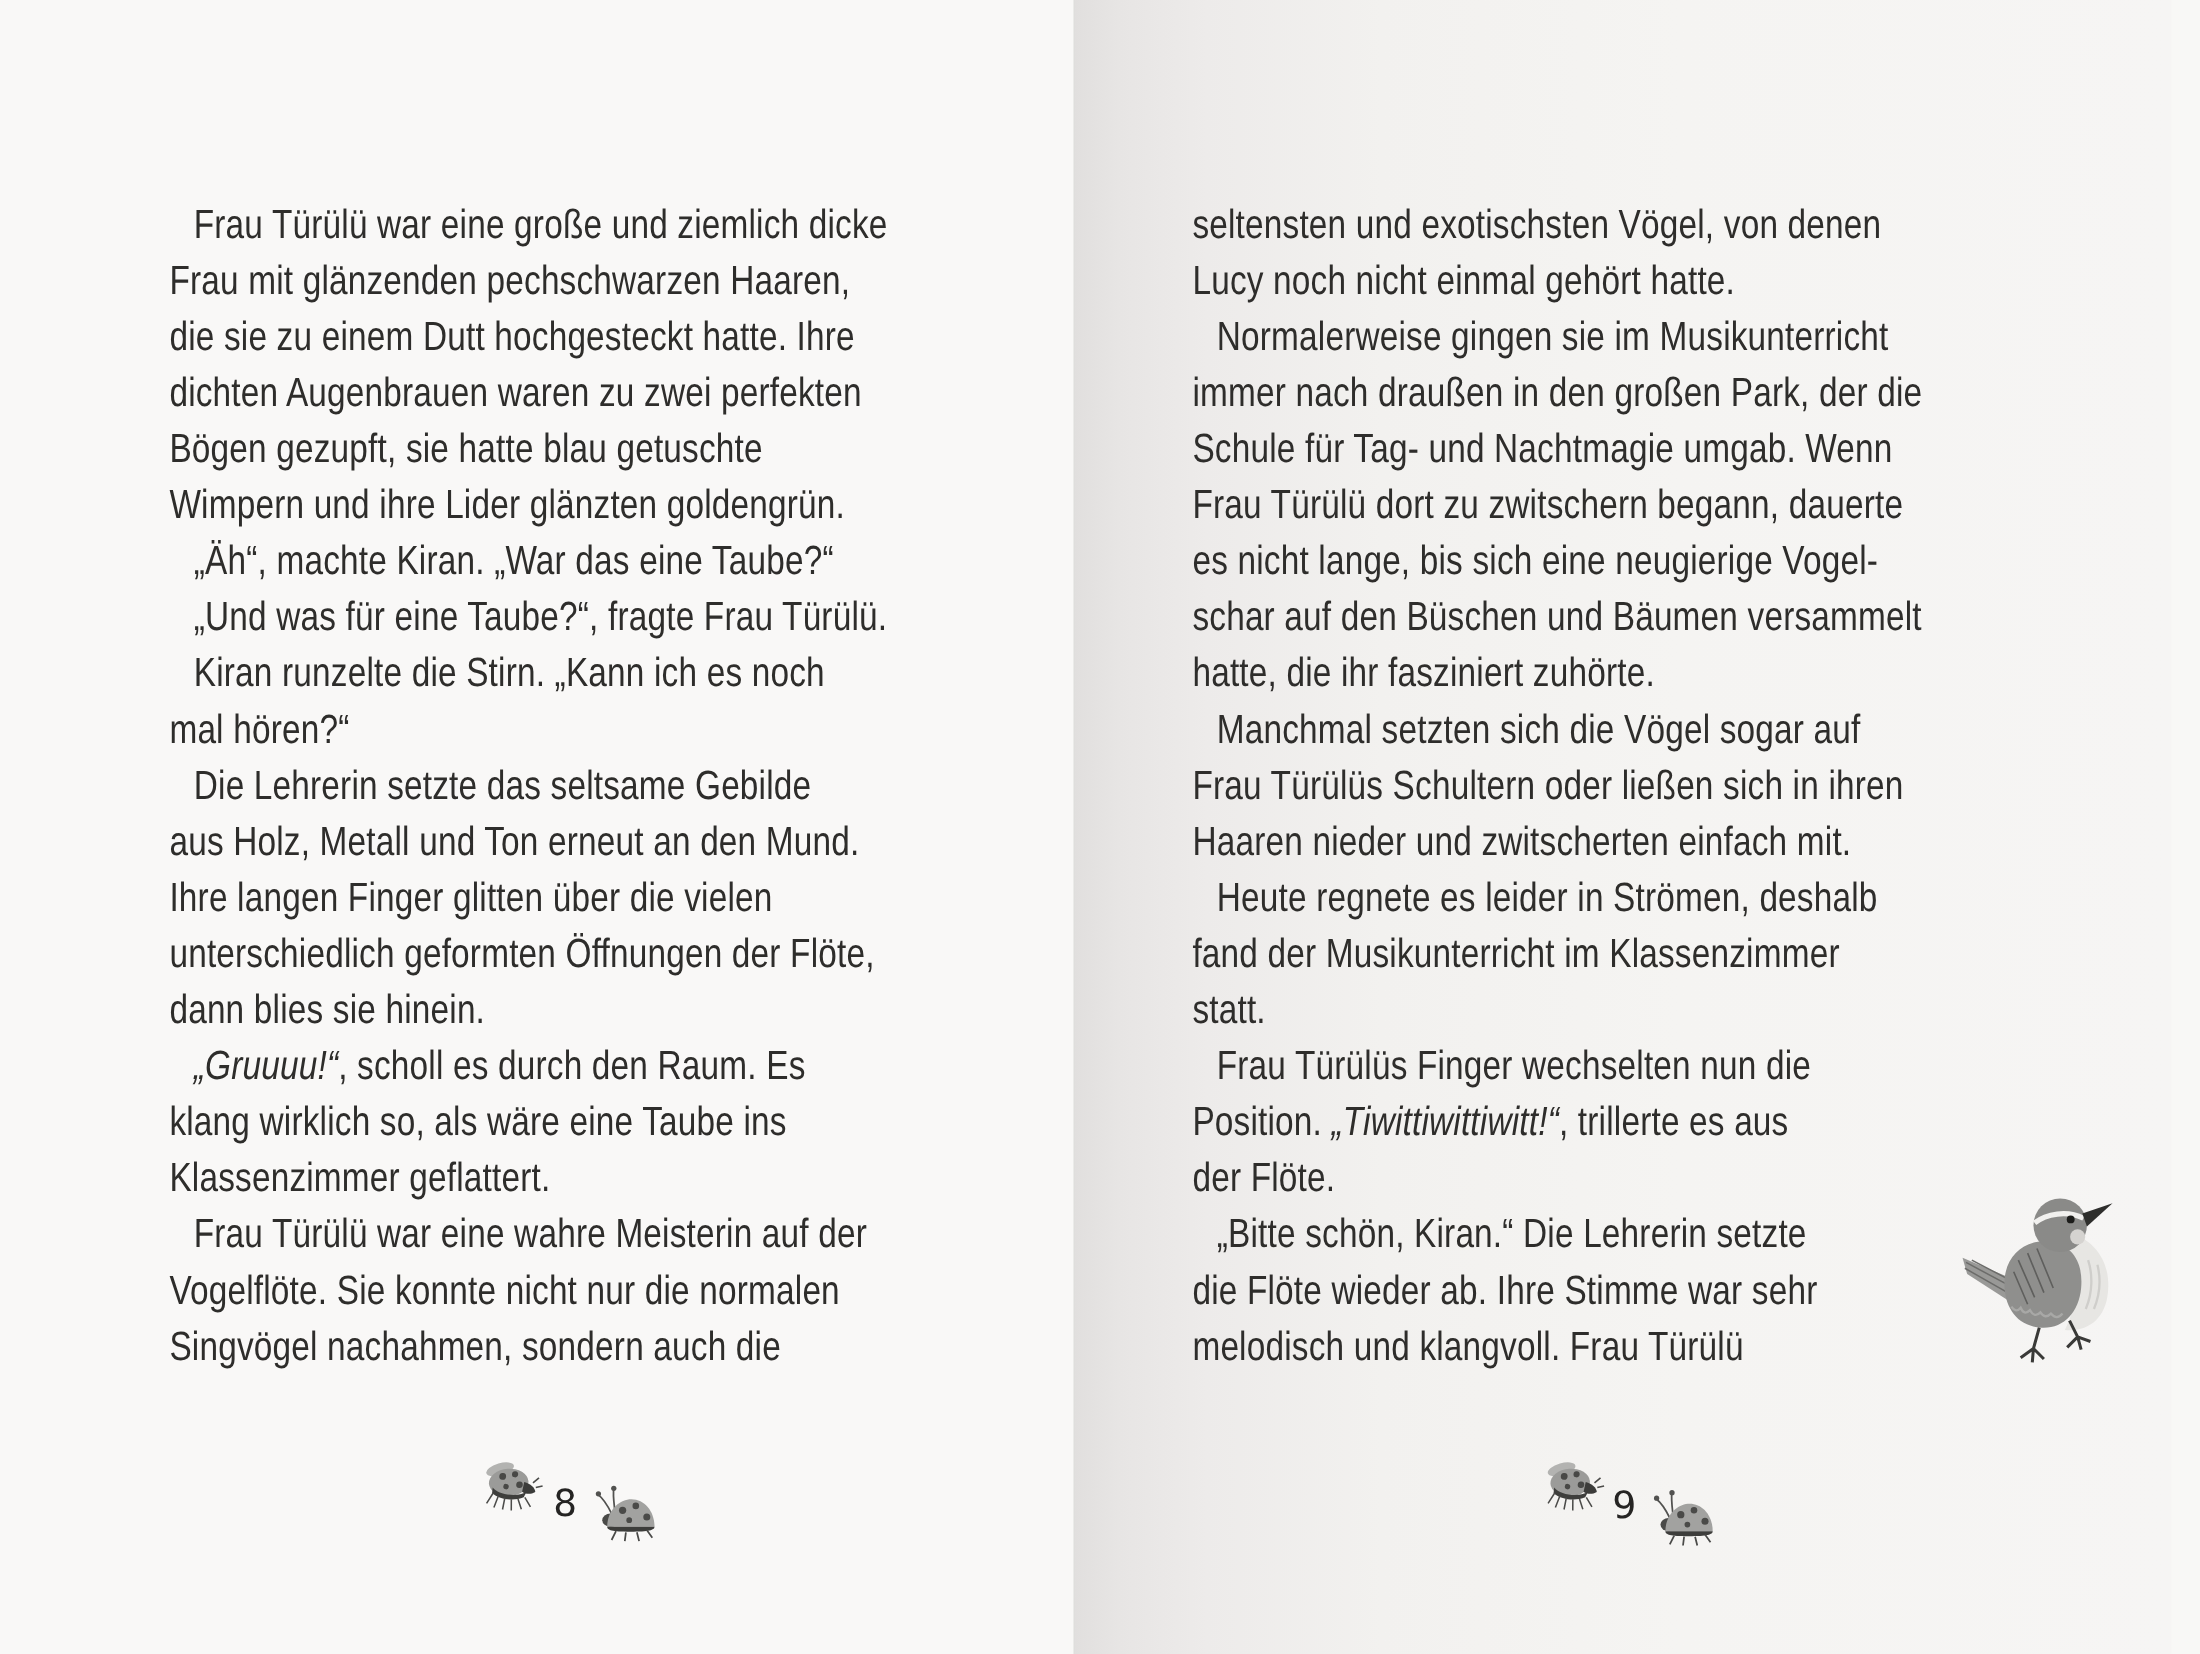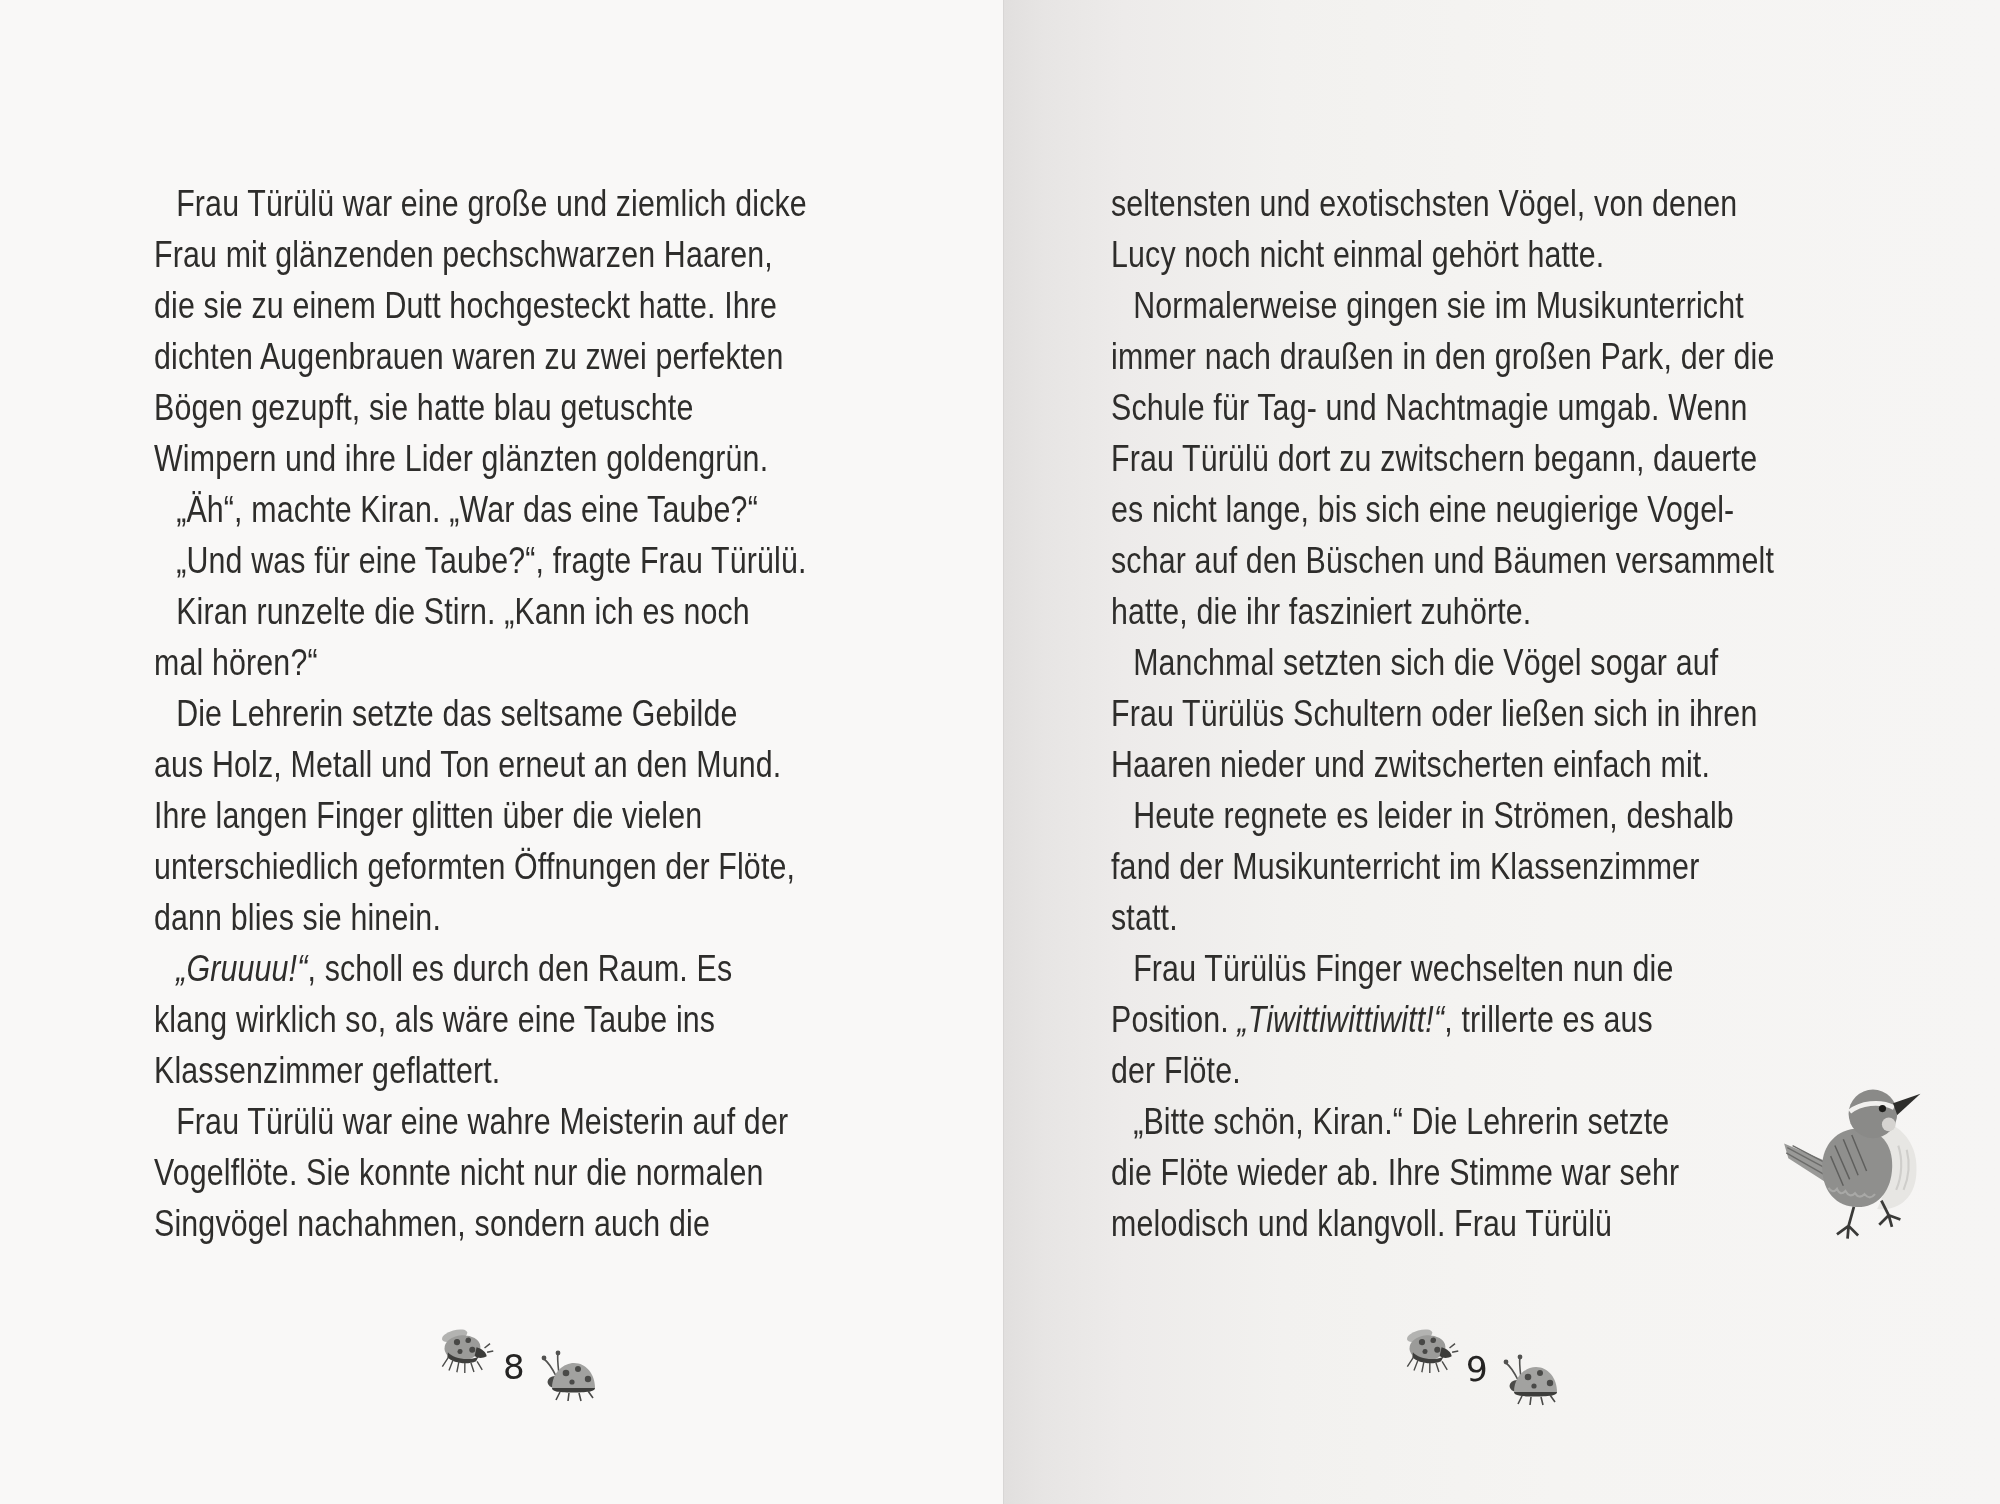--- a/index.html
+++ b/index.html
@@ -5,21 +5,21 @@
   html,body{margin:0;padding:0;}
   body{
     width:2000px;height:1504px;overflow:hidden;position:relative;
     background:#f8f8f6;
     font-family:"Liberation Sans",sans-serif;
   }
   .spread{position:absolute;inset:0;}
   .page{position:absolute;top:0;bottom:0;}
   .page.left{left:0;width:1003px;background:#f9f8f7;}
   .page.right{
-    left:1003px;width:997px;
+    left:976px;width:997px;
     background:linear-gradient(90deg,#e1dfde 0%,#e7e5e4 4%,#edebea 12%,#f2f1ef 28%,#f5f4f2 55%,#f6f5f4 100%);
     border-left:1px solid #d8d6d5;
   }
   .textblock{
     position:absolute;top:178px;
     font-size:37px;line-height:51px;color:#2e2d2b;
     transform:scaleX(0.82);transform-origin:0 0;
     letter-spacing:0.2px;
   }
   .page.left  .textblock{left:154px;}

